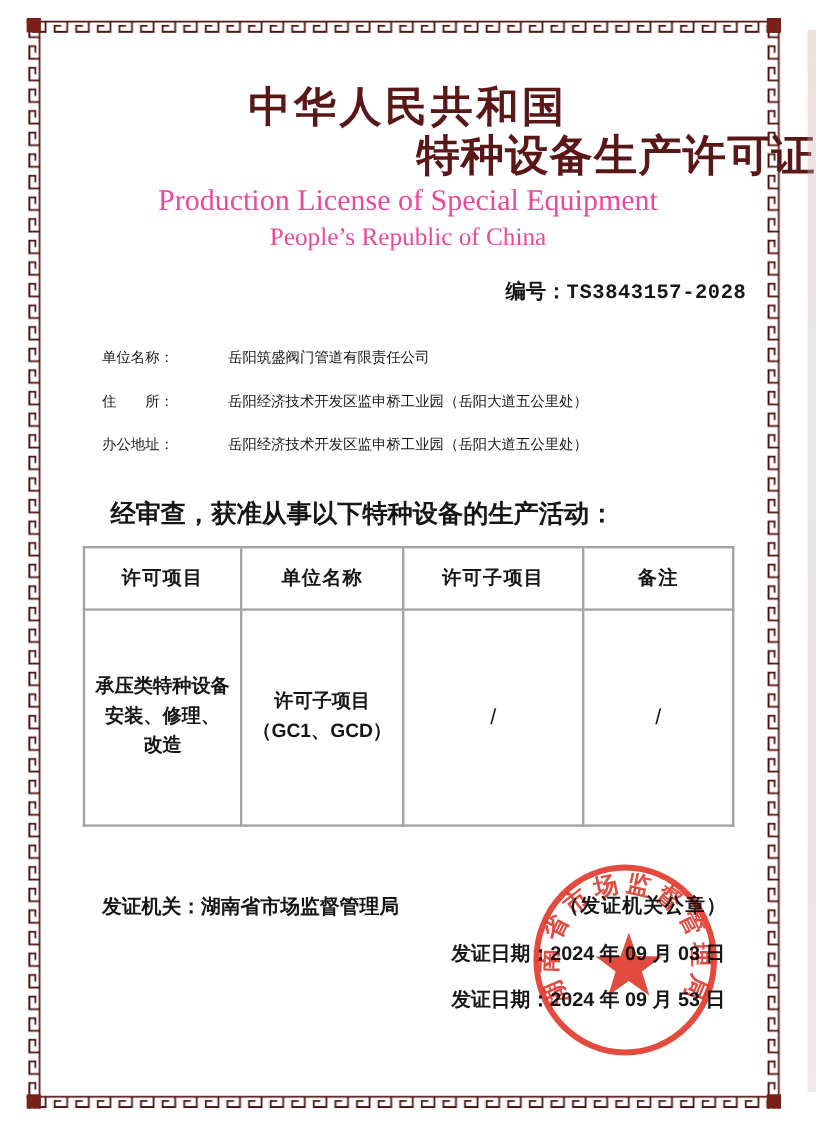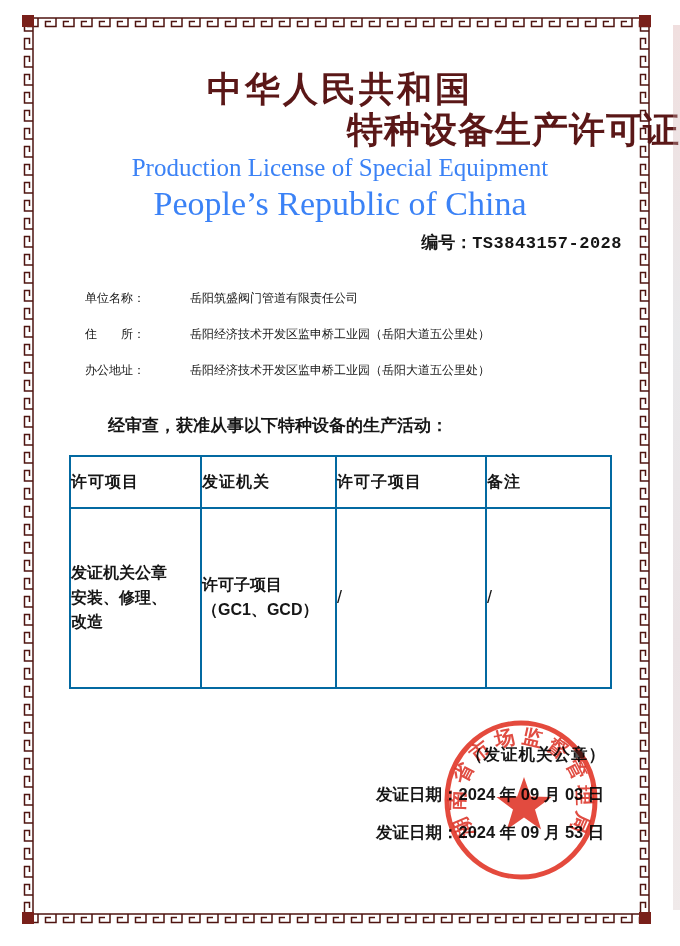--- a/index.html
+++ b/index.html
@@ -9,36 +9,36 @@
     font-family:"Liberation Sans", sans-serif; color:#161616;
   }
   
   .frame { position:absolute; left:22px; top:15px; }
   
   .title-cn { position:absolute; left:0; width:100%; text-align:center;
     color:#5a1717; font-weight:bold; }
   .title-cn.l1 { top:66px; font-size:35px; letter-spacing:3px; }
   .title-cn.l2 { top:106px; font-size:36px; letter-spacing:1px;text-align:right; }
   .title-en { position:absolute; left:0; width:100%; text-align:center;
-    font-family:"Liberation Serif", serif; color:#3b82f6; }
+    font-family:"Liberation Serif", serif; color:#ec4899; }
   .title-en.l1 { top:154px; font-size:25px; }
-  .title-en.l2 { top:185px; font-size:34px; }
+  .title-en.l2 { top:185px; font-size:21px; }
   
   .serial { position:absolute; top:231px; right:58px; font-size:17px; font-weight:bold; }
   .serial .val { font-family:"Liberation Mono", monospace; font-size:17px; letter-spacing:0.5px;text-align:center; }
   
   .field-row { position:absolute; left:85px; font-size:12px; font-weight:normal; white-space:nowrap; }
   .field-row .flabel { display:inline-block; width:105px; }
   .fr0 { top:290px; } .fr1 { top:326px; } .fr2 { top:362px; }
   
-  .intro { position:absolute; left:108px; top:414px; font-size:17px; font-weight:bold; }
+  .intro { position:absolute; left:92px; top:414px; font-size:21px; font-weight:bold; }
   
   table.lic { position:absolute; left:69px; top:455px; width:541px;
     border-collapse:collapse; table-layout:fixed; }
-  table.lic th, table.lic td { border:2px solid #0369a1; text-align:left;
+  table.lic th, table.lic td { border:2px solid #a3a3a3; text-align:center;
     vertical-align:middle; font-weight:bold; padding:0; }
   table.lic th { height:50px; font-size:16px; letter-spacing:1px; }
   table.lic td { height:178px; font-size:16px; white-space:pre-line; line-height:1.55; }
   table.lic td.slash { font-size:18px; font-weight:normal; }
   
   .foot { position:absolute; font-size:16.5px; font-weight:bold; white-space:nowrap; }
   .issuer    { left:85px;  top:745px; }
   .seal-note { left:466px; top:744px; letter-spacing:1px; }
   .valid     { left:85px;  top:785px; }
   .date1     { left:376px; top:784px; }
@@ -101,38 +101,41 @@
   <table class="lic">
     <colgroup>
       <col style="width:131px">
         <col style="width:135px">
         <col style="width:150px">
         <col style="width:125px">
     </colgroup>
     <thead>
       <tr>
         <th>许可项目</th>
-        <th>发证机关</th>
+        <th>单位名称</th>
         <th>许可子项目</th>
         <th>备注</th>
       </tr>
     </thead>
     <tbody>
       <tr>
-        <td>发证机关公章
+        <td>承压类特种设备
 安装、修理、
 改造</td>
         <td>许可子项目
 （GC1、GCD）</td>
         <td class="slash">/</td>
         <td class="slash">/</td>
       </tr>
     </tbody>
   </table>
 
+  <div class="foot issuer">
+    <span>发证机关：</span><span>湖南省市场监督管理局</span>
+  </div>
   <div class="foot seal-note">（发证机关公章）</div>
   <div class="foot date1">
     <span>发证日期：</span><span>2024 年 09 月 03 日</span>
   </div>
   <div class="foot date2">
     <span>发证日期：</span><span>2024 年 09 月 53 日</span>
   </div>
 
   <svg class="seal" width="160" height="168" viewBox="0 0 160 168" aria-hidden="true">
     <defs>

